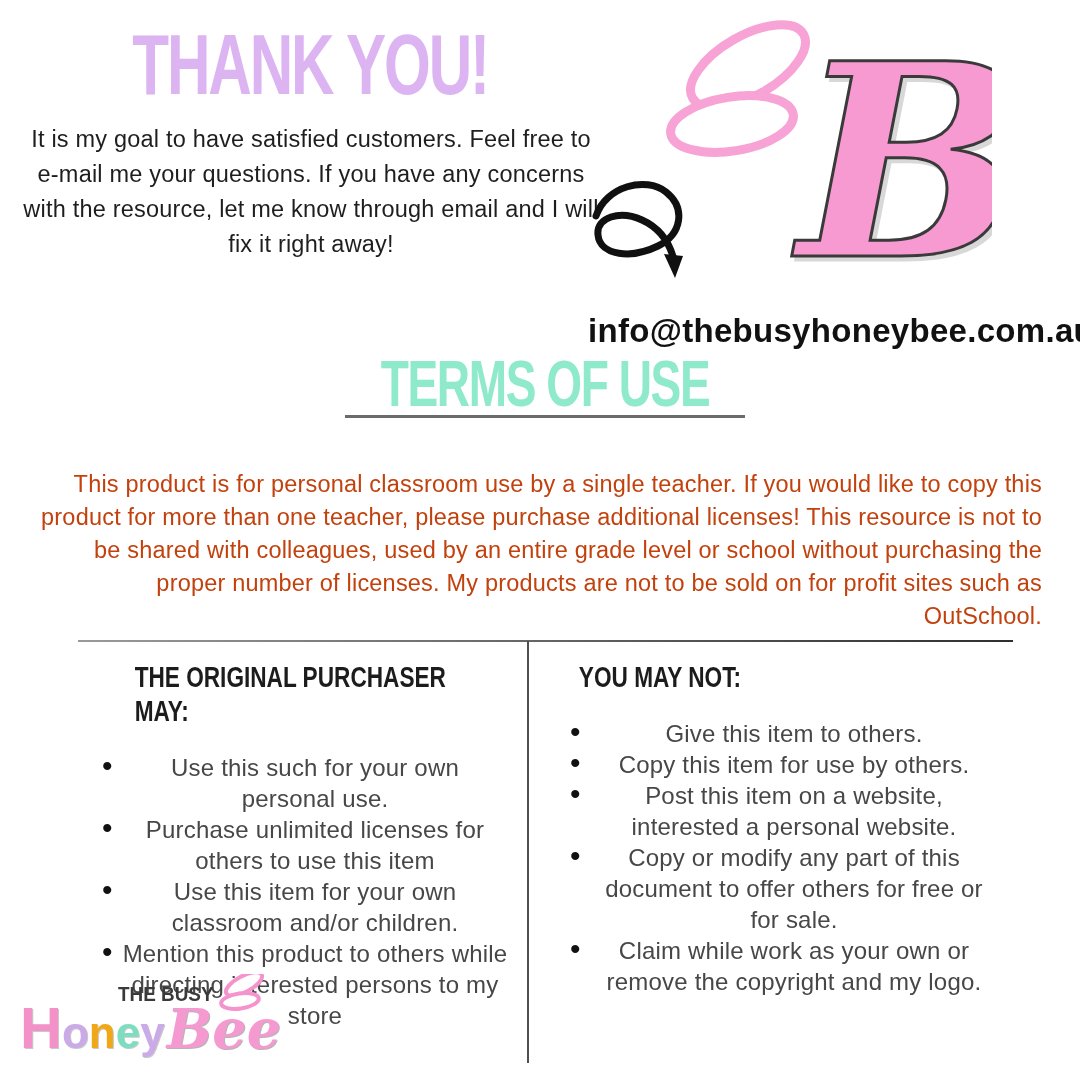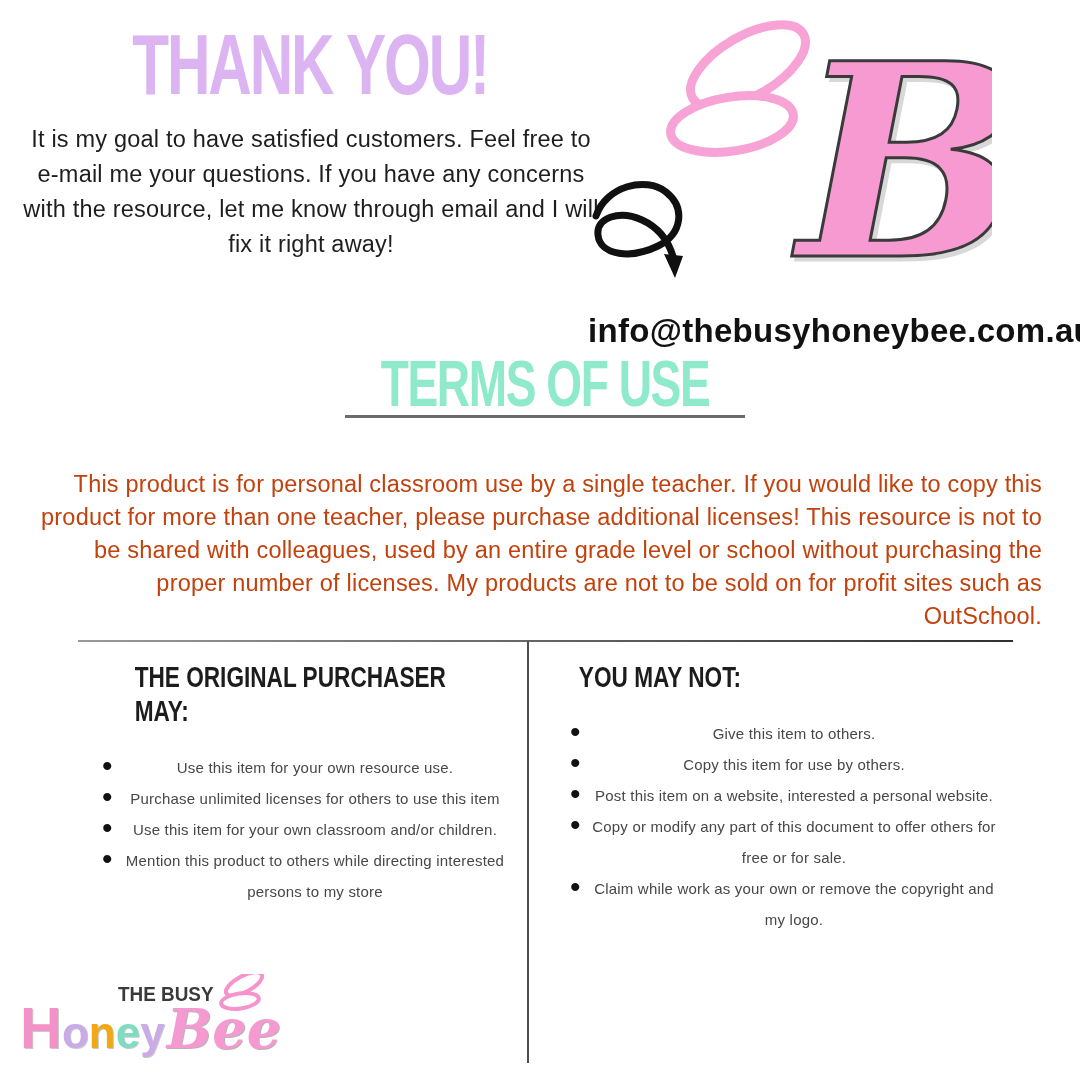--- a/index.html
+++ b/index.html
@@ -46,21 +46,21 @@
   .col{position:absolute;top:660px;}
   .col-left{left:88px;width:424px;}
   .col-right{left:556px;width:446px;}
   .col-heading{}
   .col-heading span{
     display:inline-block;font-weight:bold;font-size:29px;line-height:34px;
     transform:scaleX(0.78);transform-origin:center;color:#1c1c1c;letter-spacing:0px;
   }
   ul.bullets{list-style:none;margin:24px 0 0 0;padding:0;}
   ul.bullets li{
-    position:relative;text-align:center;font-size:15px;line-height:31px;
+    position:relative;text-align:center;font-size:24px;line-height:31px;
     color:#474747;padding:0 4px 0 34px;letter-spacing:0.2px;
   }
   ul.bullets li::before{
     content:"\2022";position:absolute;left:14px;top:-2px;font-size:30px;color:#111;
   }
   
   .footer-logo{position:absolute;left:20px;top:980px;width:250px;height:100px;}
   .fl-top{position:absolute;left:98px;top:2px;font-weight:bold;font-size:21px;
     color:#3a3a3a;letter-spacing:0px;transform:scaleX(0.9);transform-origin:left;}
   .fl-wings{position:absolute;left:198px;top:-6px;}
@@ -110,21 +110,21 @@
   <div class="terms-body">This product is for personal classroom use by a single teacher. If you would like to copy this product for more than one teacher, please purchase additional licenses! This resource is not to be shared with colleagues, used by an entire grade level or school without purchasing the proper number of licenses. My products are not to be sold on for profit sites such as OutSchool.</div>
 
   <div class="h-divider"></div>
   <div class="v-divider"></div>
 
   <div class="col col-left">
     <div class="col-heading">
       <span>THE ORIGINAL PURCHASER MAY:</span>
     </div>
     <ul class="bullets">
-      <li>Use this item for your own resource use.</li>
+      <li>Use this such for your own personal use.</li>
       <li>Purchase unlimited licenses for others to use this item</li>
       <li>Use this item for your own classroom and/or children.</li>
       <li>Mention this product to others while directing interested persons to my store</li>
     </ul>
   </div>
 
   <div class="col col-right">
     <div class="col-heading">
       <span>YOU MAY NOT:</span>
     </div>

